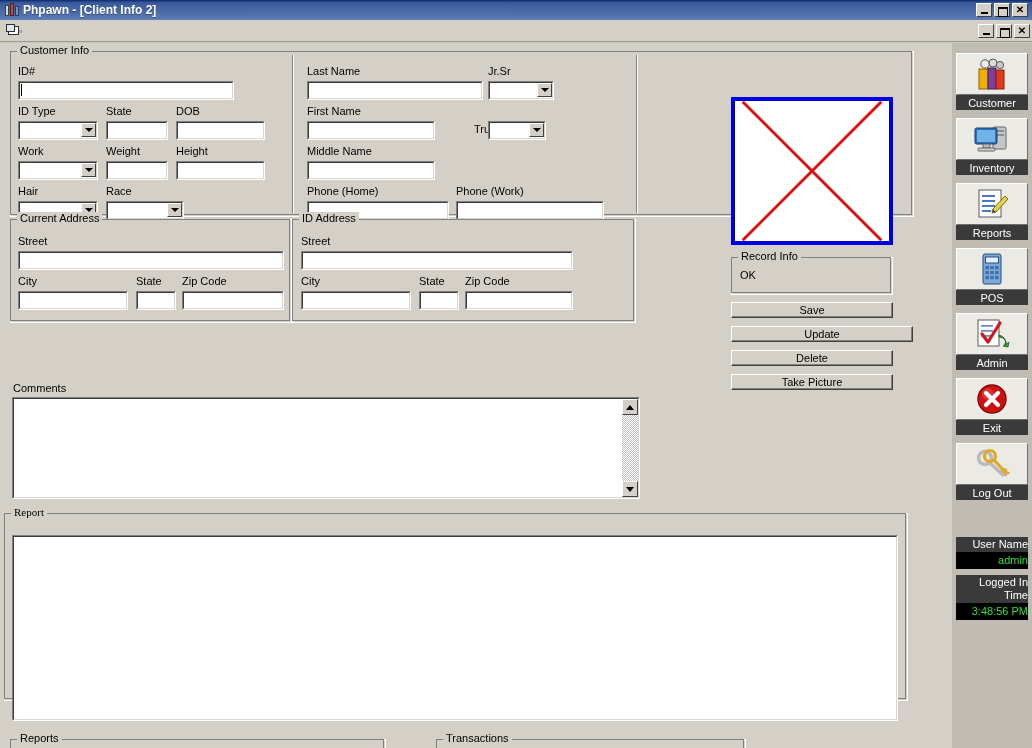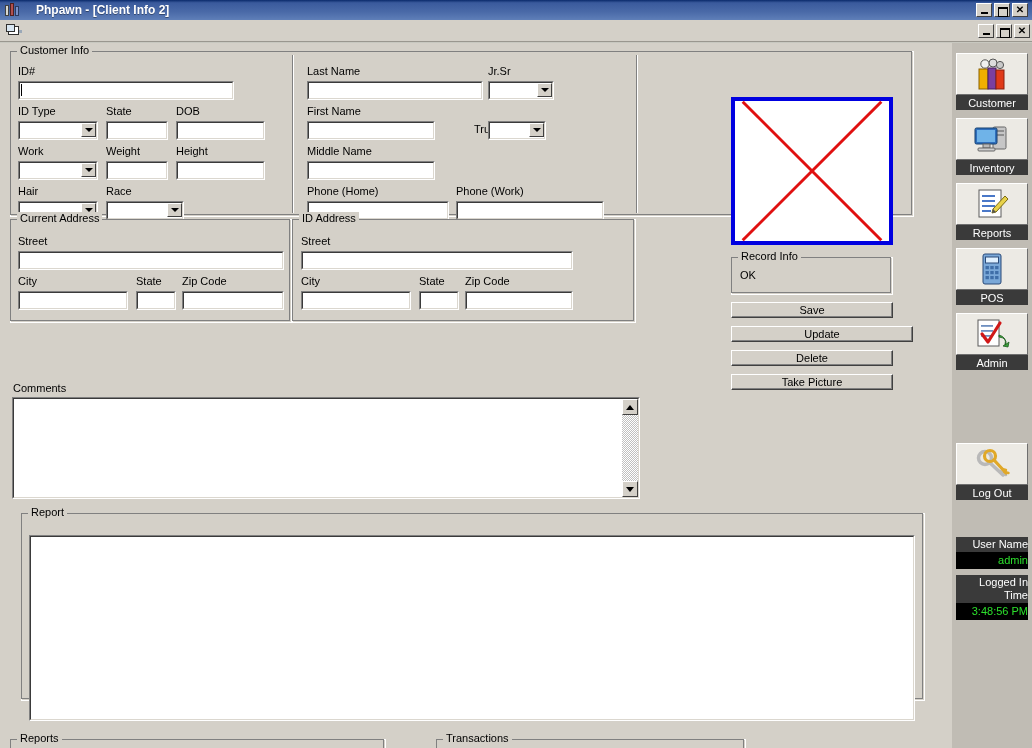--- a/index.html
+++ b/index.html
@@ -13,21 +13,20 @@
     overflow:hidden;
     position:relative;
   }
 
   
   .titlebar{
     height:20px; width:100%;
     background:linear-gradient(180deg,#0a2a6b 0%,#3a5a9c 14%,#4a6aa8 60%,#5f7fb8 100%);
     display:flex; align-items:center;
     padding:0 2px;
-    gap:13px;
   }
   .title-ico{ width:16px;height:14px;margin:0 3px 0 2px;position:relative;flex:0 0 auto;}
   .title-ico .b1{position:absolute;left:1px;top:2px;width:4px;height:11px;background:#d8d8d0;border:1px solid #404040;}
   .title-ico .b2{position:absolute;left:6px;top:0px;width:4px;height:13px;background:#b05050;border:1px solid #502020;}
   .title-ico .b3{position:absolute;left:11px;top:3px;width:4px;height:10px;background:#7a90c8;border:1px solid #2a3a60;}
   .title-text{
     color:#fff; font-weight:bold; font-size:12px;
     font-family:"Liberation Sans", sans-serif;
     text-shadow:0 1px 0 rgba(0,0,0,.35);
     white-space:nowrap;
@@ -480,21 +479,21 @@
     <div class="vscroll" style="right:1px;top:1px;bottom:1px;width:16px;">
       <div class="sbtn up" style="top:0;">
             <i></i>
           </div>
       <div class="sbtn dn" style="bottom:0;">
             <i></i>
           </div>
     </div>
   </div>
 
-  <div class="group" style="left:17px; top:468px; width:904px; height:188px;">
+  <div class="group" style="left:0; top:468px; width:904px; height:188px;font-family:Liberation Serif, serif;">
     <div class="gborder"></div>
     <div class="glabel">Report</div>
     <div class="textarea" style="left:8px;top:22px;width:886px;height:186px;">
       <div class="ti"></div>
     </div>
   </div>
 
   <div class="group" style="left:6px; top:694px; width:376px; height:36px;">
     <div class="gborder"></div>
     <div class="glabel">Reports</div>
@@ -584,20 +583,30 @@
         <rect x="8" y="8" width="12" height="1.8" fill="#6f8fc0"></rect>
         <rect x="8" y="13" width="12" height="1.8" fill="#6f8fc0"></rect>
         <rect x="8" y="18" width="12" height="1.8" fill="#6f8fc0"></rect>
         <path d="M9 17 L15 25 L27 6" fill="none" stroke="#d01818" stroke-width="3.2" stroke-linecap="round" stroke-linejoin="round"></path>
         <path d="M26 18 q8 2 6 10 l4 -3 -1 5 -5 -1 3 -2 q1 -6 -7 -7 Z" fill="#3aa23a" stroke="#1d5d1d" stroke-width=".8"></path>
       </svg>
     </div>
     <div class="navlabel">Admin</div>
   </div>
 
+  <div class="navitem" style="top:335px;">
+    <div class="navicon">
+      <svg width="32" height="32" viewBox="0 0 32 32">
+        <circle cx="16" cy="16" r="14" fill="#d01010" stroke="#7a0808" stroke-width="1.4"></circle>
+        <circle cx="12" cy="11" r="6" fill="#e85050" opacity=".55"></circle>
+        <path d="M10 10 L22 22 M22 10 L10 22" stroke="#fff" stroke-width="4.2" stroke-linecap="round"></path>
+      </svg>
+    </div>
+    <div class="navlabel">Exit</div>
+  </div>
 
   <div class="navitem" style="top:400px;">
     <div class="navicon">
       <svg width="38" height="32" viewBox="0 0 38 32">
         <circle cx="12" cy="10" r="6.5" fill="none" stroke="#b9b9b9" stroke-width="3.5"></circle>
         <path d="M16 14 L30 27" stroke="#b9b9b9" stroke-width="3.5" stroke-linecap="round"></path>
         <path d="M26 23 l4 1 M29 26 l4 1" stroke="#b9b9b9" stroke-width="2.6" stroke-linecap="round"></path>
         <circle cx="17" cy="8" r="5.5" fill="none" stroke="#e0a828" stroke-width="3.2"></circle>
         <path d="M21 12 L33 25" stroke="#e0a828" stroke-width="3.2" stroke-linecap="round"></path>
         <path d="M29 21 l4 1 M31.5 24 l4 1" stroke="#e0a828" stroke-width="2.4" stroke-linecap="round"></path>

